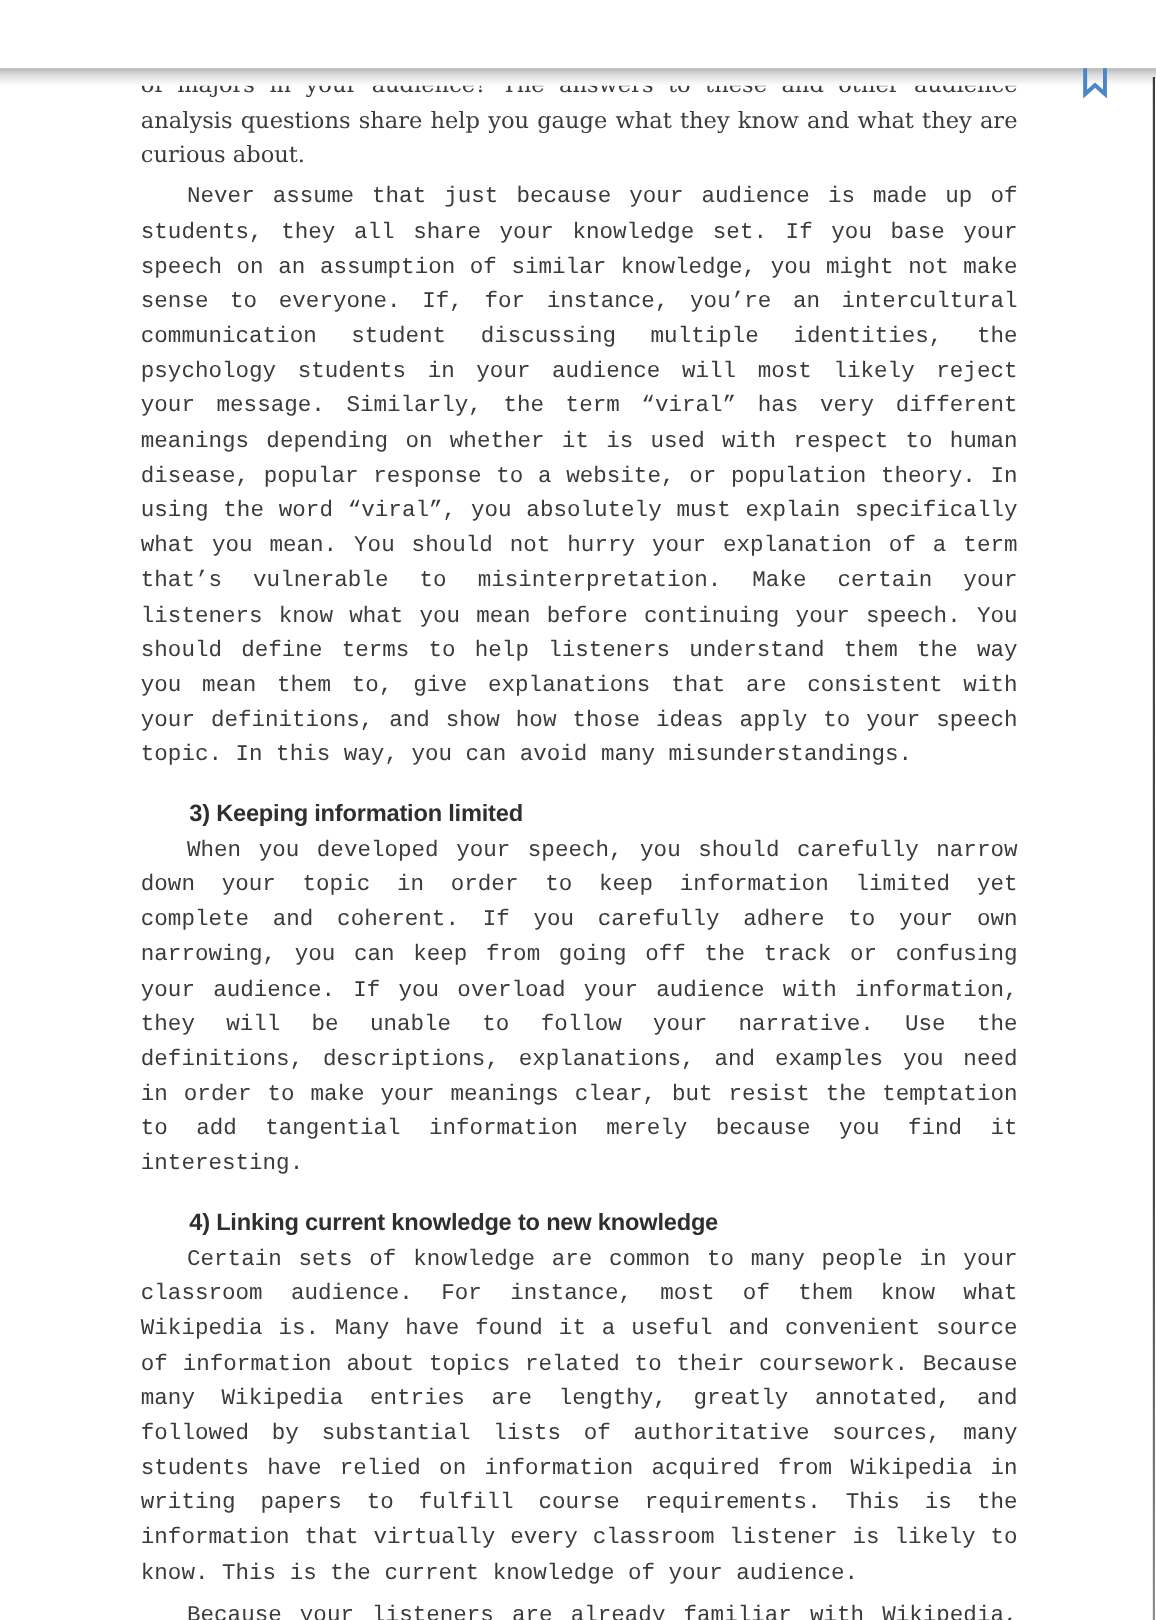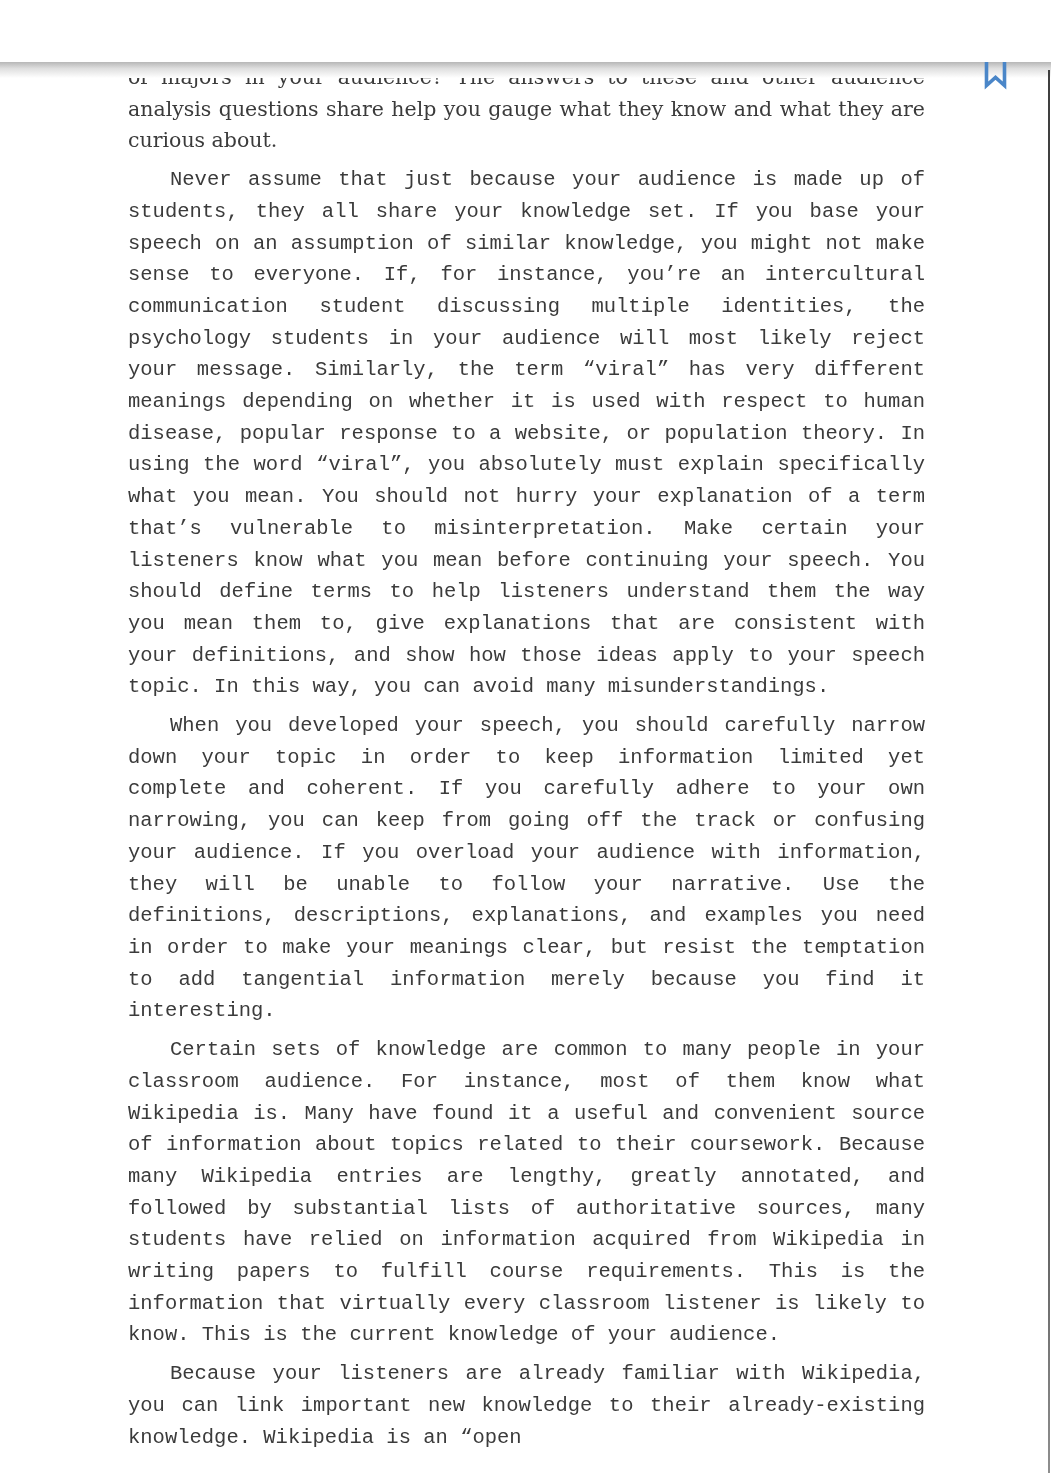--- a/index.html
+++ b/index.html
@@ -108,20 +108,22 @@
   <div class="bookmark">
     <svg width="25" height="28" viewBox="0 0 25 28" xmlns="http://www.w3.org/2000/svg">
       <path d="M3.5 -2 V23.5 L12.5 15.5 L21.5 23.5 V-2" fill="none" stroke="#4a86c8" stroke-width="3.6" stroke-linejoin="miter"></path>
     </svg>
   </div>
 
 
   <div class="body-text">
     <p>of majors in your audience? The answers to these and other audience analysis questions share help you gauge what they know and what they are curious about.</p>
     <p class="indent">Never assume that just because your audience is made up of students, they all share your knowledge set. If you base your speech on an assumption of similar knowledge, you might not make sense to everyone. If, for instance, you’re an intercultural communication student discussing multiple identities, the psychology students in your audience will most likely reject your message. Similarly, the term “viral” has very different meanings depending on whether it is used with respect to human disease, popular response to a website, or population theory. In using the word “viral”, you absolutely must explain specifically what you mean. You should not hurry your explanation of a term that’s vulnerable to misinterpretation. Make certain your listeners know what you mean before continuing your speech. You should define terms to help listeners understand them the way you mean them to, give explanations that are consistent with your definitions, and show how those ideas apply to your speech topic. In this way, you can avoid many misunderstandings.</p>
+    <h3 class="section-heading">3) Keeping information limited</h3>
     <p class="indent">When you developed your speech, you should carefully narrow down your topic in order to keep information limited yet complete and coherent. If you carefully adhere to your own narrowing, you can keep from going off the track or confusing your audience. If you overload your audience with information, they will be unable to follow your narrative. Use the definitions, descriptions, explanations, and examples you need in order to make your meanings clear, but resist the temptation to add tangential information merely because you find it interesting.</p>
+    <h3 class="section-heading">4) Linking current knowledge to new knowledge</h3>
     <p class="indent">Certain sets of knowledge are common to many people in your classroom audience. For instance, most of them know what Wikipedia is. Many have found it a useful and convenient source of information about topics related to their coursework. Because many Wikipedia entries are lengthy, greatly annotated, and followed by substantial lists of authoritative sources, many students have relied on information acquired from Wikipedia in writing papers to fulfill course requirements. This is the information that virtually every classroom listener is likely to know. This is the current knowledge of your audience.</p>
     <p class="indent">Because your listeners are already familiar with Wikipedia, you can link important new knowledge to their already-existing knowledge. Wikipedia is an “open</p>
   </div>
 
   <div class="page-number">308</div>
 
 </div>
 
 </body></html>

